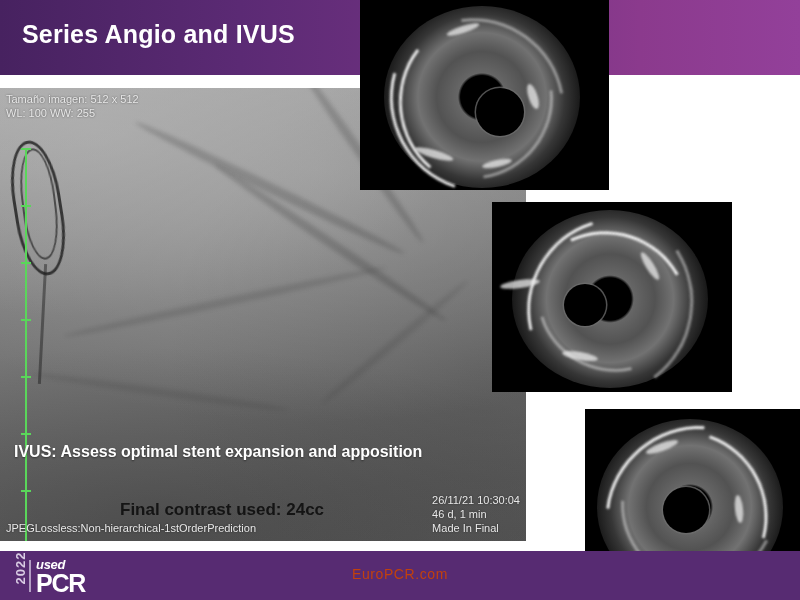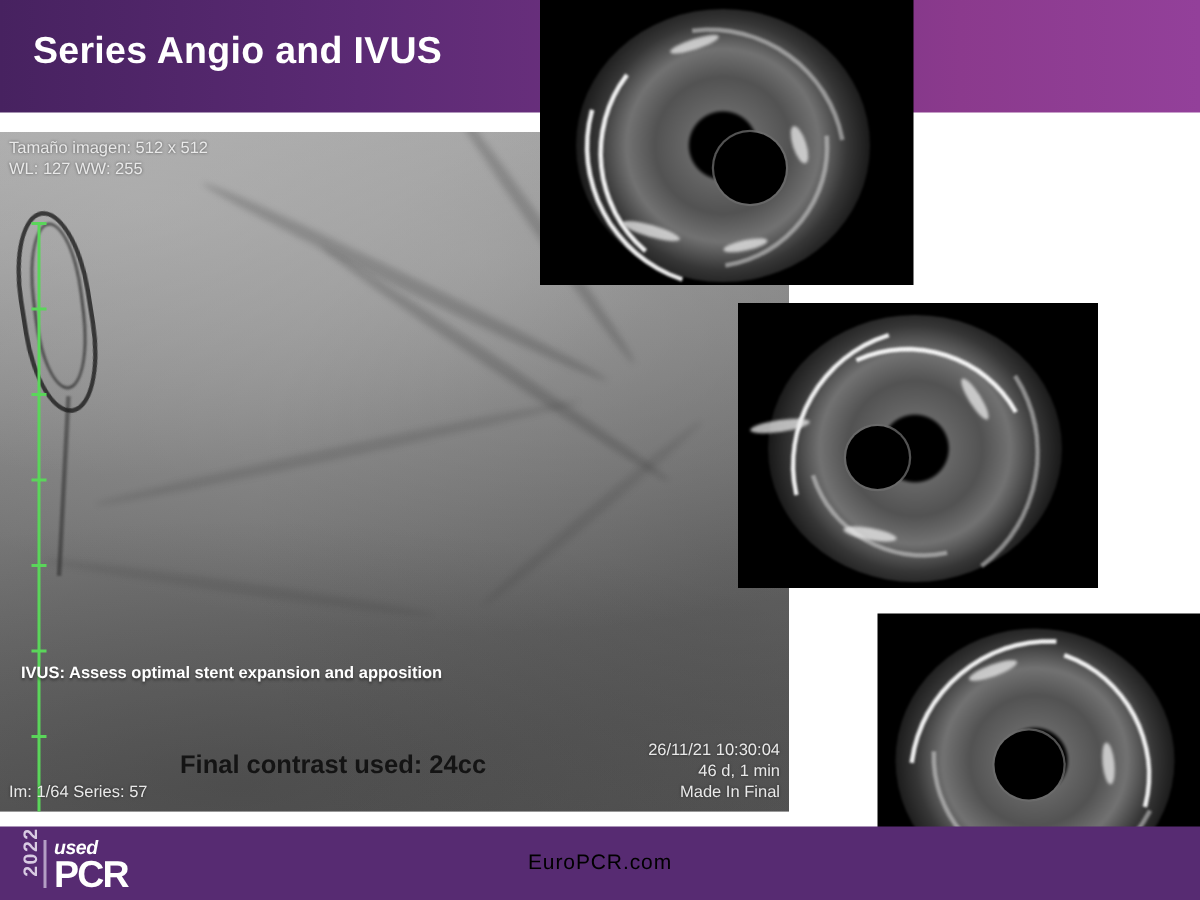--- a/index.html
+++ b/index.html
@@ -111,28 +111,28 @@
     position: absolute;
     color: #e9e9e9;
     font-size: 11px;
     line-height: 14px;
     font-family: "Liberation Sans", sans-serif;
     text-shadow: 0 0 2px rgba(0,0,0,0.55);
     white-space: nowrap;
   }
   .dicom-tl { left: 6px; top: 4px; }
   .dicom-bl { left: 6px; bottom: 6px; }
-  .dicom-br { right: 6px; bottom: 6px; text-align: right; }
+  .dicom-br { right: 6px; bottom: 6px; }
 
   
   .annot-main {
     position: absolute;
     left: 14px; top: 355px;
     color: #ffffff;
-    font-size: 11px;
+    font-size: 16px;
     font-weight: bold;
     white-space: nowrap;
     text-shadow: 0 1px 2px rgba(0,0,0,0.45);
   }
   .annot-sub {
     position: absolute;
     left: 120px; top: 412px;
     color: #141414;
     font-size: 17px;
     font-weight: bold;
@@ -236,21 +236,21 @@
     font-size: 25px;
     font-weight: bold;
     letter-spacing: -1.2px;
     line-height: 0.88;
   }
   .footer-site {
     position: absolute;
     left: 0; top: 566px;
     width: 800px;
     text-align: center;
-    color: #000000;
+    color: #c2410c;
     font-size: 14px;
     letter-spacing: 0.6px;
   }
 </style>
 </head>
 <body>
 
 <div class="header">
   <div class="header-title">Series Angio and IVUS</div>
 </div>
@@ -275,25 +275,25 @@
     <div class="tick" style="top:114px"></div>
     <div class="tick" style="top:171px"></div>
     <div class="tick" style="top:228px"></div>
     <div class="tick" style="top:285px"></div>
     <div class="tick" style="top:342px"></div>
 
   </div>
 
   <div class="dicom dicom-tl">
     <div>Tamaño imagen: 512 x 512</div>
-    <div>WL: 127 WW: 255</div>
+    <div>WL: 100 WW: 255</div>
   </div>
 
   <div class="dicom dicom-bl">
-    <div>Im: 1/64  Series:  57</div>
+    <div>JPEGLossless:Non-hierarchical-1stOrderPrediction</div>
   </div>
 
   <div class="dicom dicom-br">
     <div>26/11/21 10:30:04</div>
     <div>46 d, 1 min</div>
     <div>Made In Final</div>
   </div>
 
   <div class="annot-main">IVUS: Assess optimal stent expansion and apposition</div>
   <div class="annot-sub">Final contrast used: 24cc</div>

